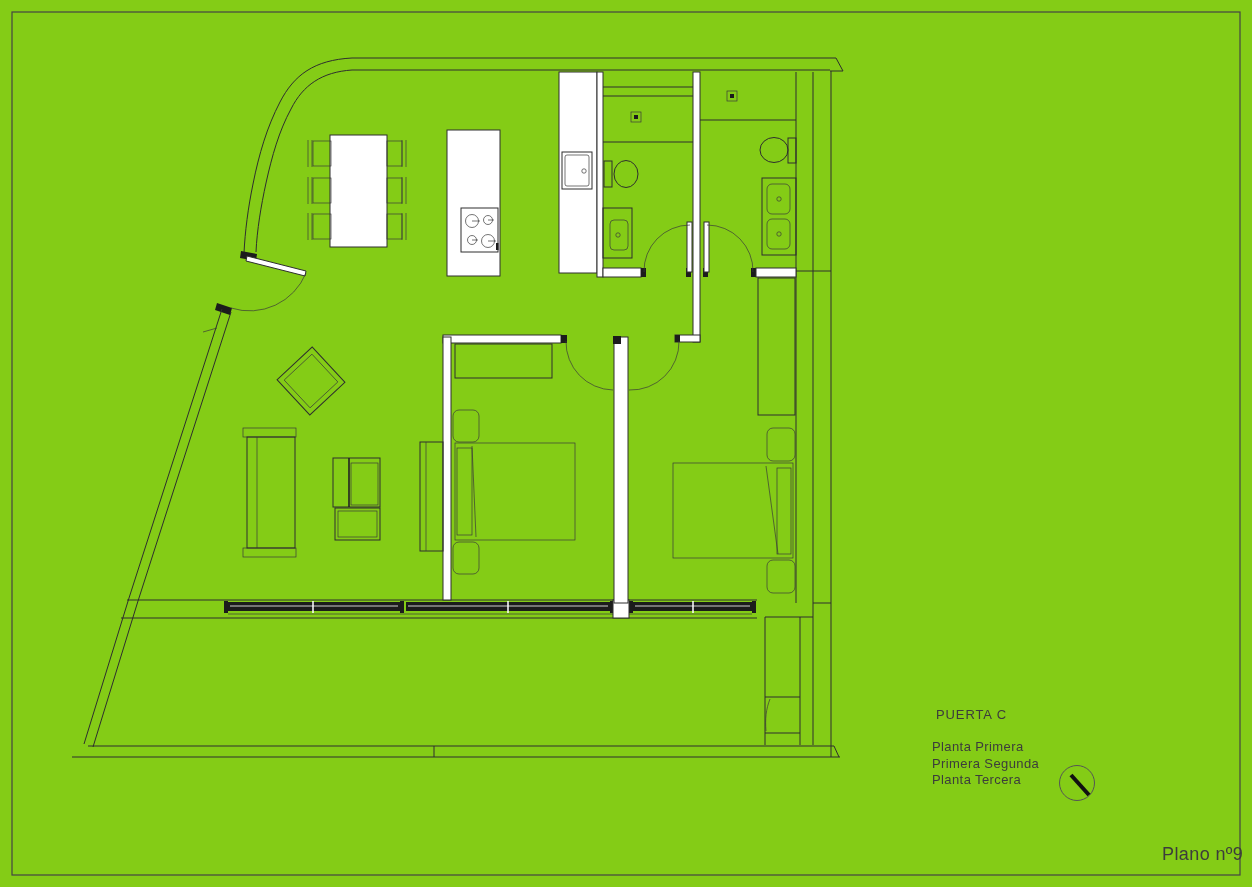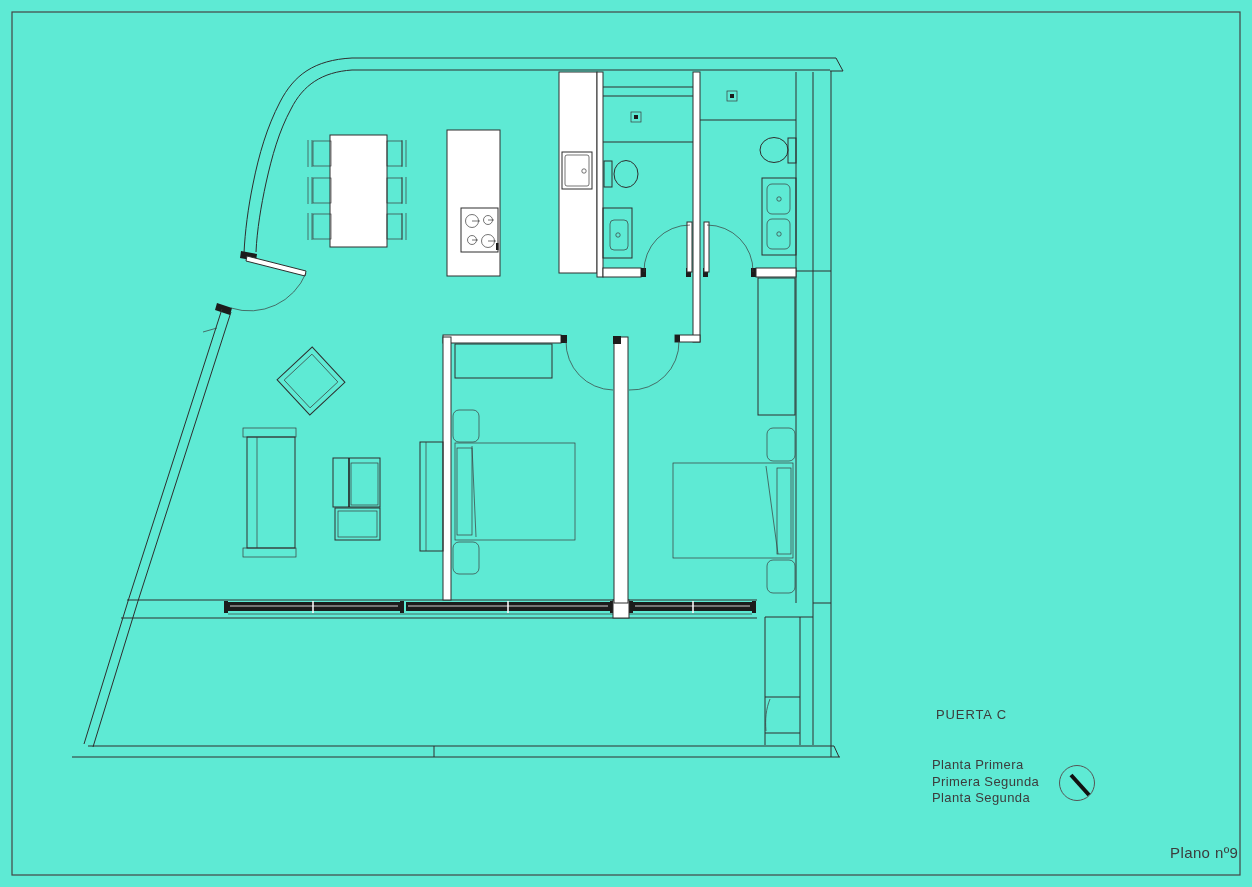--- a/index.html
+++ b/index.html
@@ -1,28 +1,28 @@
 <!DOCTYPE html>
 <html><head>
 <meta charset="utf-8">
 <style>
   html,body{margin:0;padding:0;background:#fff;}
-  .sheet{position:relative;width:1252px;height:887px;background:#5eead4;overflow:hidden;
+  .sheet{position:relative;width:1252px;height:887px;background:#84cc16;overflow:hidden;
          font-family:"Liberation Sans",sans-serif;}
   svg{position:absolute;left:0;top:0;}
   .ln{stroke:#2e2e2e;stroke-width:1;fill:none;}
   .thin{stroke:#3a3a3a;stroke-width:.7;fill:none;}
   .wall{stroke:#2e2e2e;stroke-width:1;fill:#ffffff;}
   .dark{fill:#1c1c1c;stroke:none;}
   .glz{fill:#1c1c1c;stroke:none;}
   .wht{stroke:#ffffff;fill:none;}
   .lbl{position:absolute;color:#3c3c3c;}
   .unit{left:936px;top:707px;font-size:13px;letter-spacing:.9px;}
-  .plantas{left:932px;top:757px;font-size:13px;line-height:16.5px;letter-spacing:.4px;}
-  .sheetno{left:1162px;top:844px;font-size:15px;letter-spacing:.4px;margin-left:8px;}
+  .plantas{left:932px;top:739px;font-size:13px;line-height:16.5px;letter-spacing:.4px;}
+  .sheetno{left:1162px;top:844px;font-size:18px;letter-spacing:.4px;}
 </style>
 </head>
 <body>
 
 <div class="sheet">
 
 <svg width="1252" height="887" viewBox="0 0 1252 887">
 
   <rect x="12" y="12" width="1228" height="863" fill="none" stroke="#444444" stroke-width="1.2"></rect>
 
@@ -196,17 +196,17 @@
     <circle cx="1077" cy="783" r="17.5" fill="none" stroke="#555" stroke-width="1"></circle>
     <path d="M1071 775 L1089 795" stroke="#111" stroke-width="4"></path>
   </g>
 
 </svg>
 
 <div class="lbl unit">PUERTA C</div>
 <div class="lbl plantas">
   <div>Planta Primera</div>
   <div>Primera Segunda</div>
-  <div>Planta Segunda</div>
+  <div>Planta Tercera</div>
 </div>
 <div class="lbl sheetno">Plano nº9</div>
 
 </div>
 
 </body></html>

